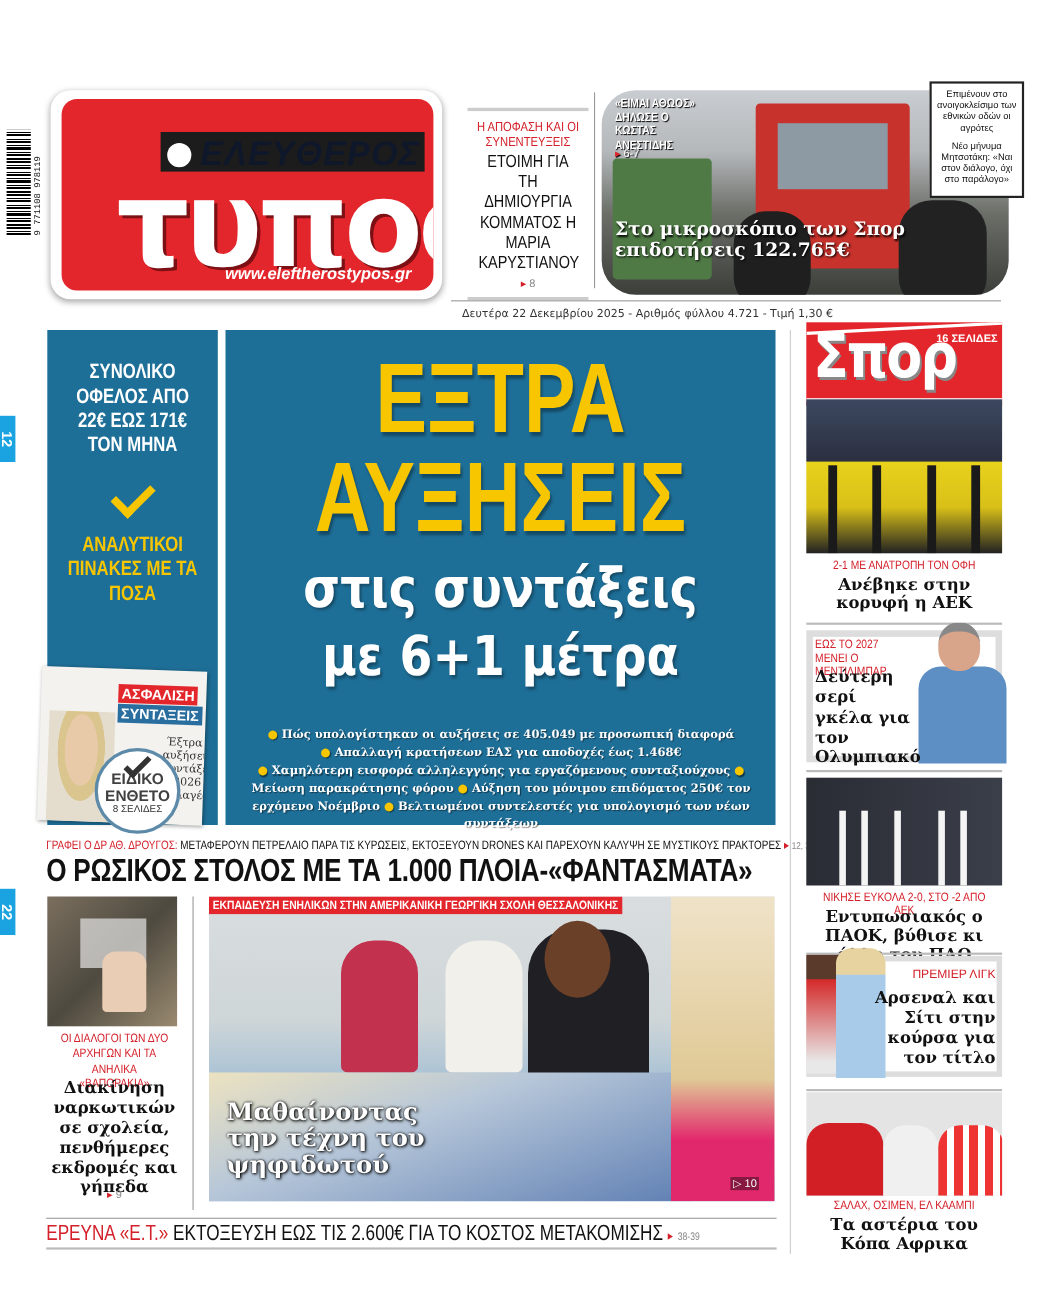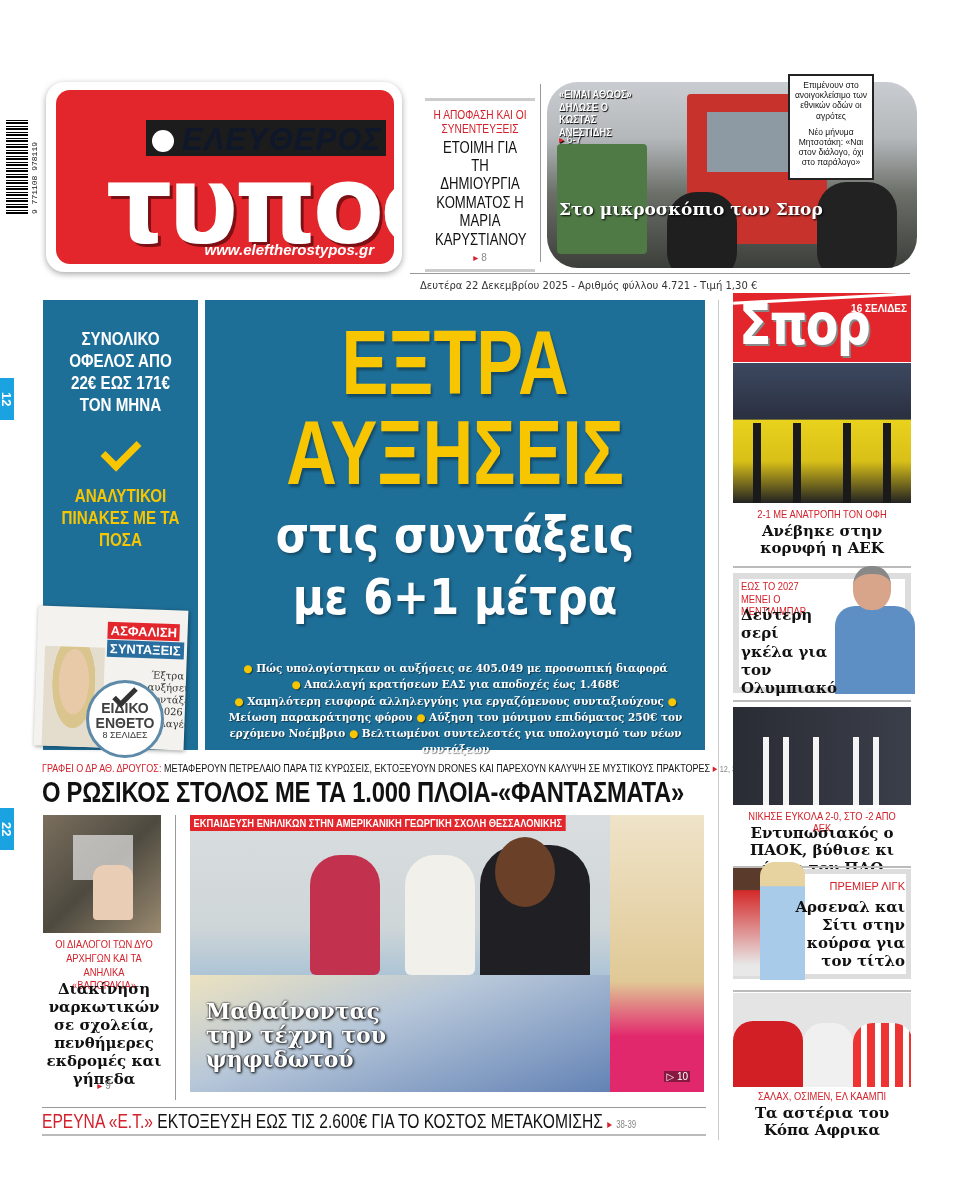--- a/index.html
+++ b/index.html
@@ -33,21 +33,21 @@
      background: linear-gradient(180deg, #c9ccd0 0%, #b5b8bb 30%, #6b6f68 60%, #3c3e3a 100%); border-radius: 31px; }
   .tractor .t-green { position:absolute; left: 10px; top: 62px; width: 90px; height: 110px; background: #4f7a45; border-radius: 4px; }
   .tractor .t-red { position:absolute; left: 140px; top: 12px; width: 140px; height: 150px; background: #c8322c; border-radius: 4px; }
   .tractor .t-win { position:absolute; left: 160px; top: 30px; width: 100px; height: 60px; background: #8d9aa3; }
   .tractor .t-wheel { position:absolute; left: 120px; top: 110px; width: 70px; height: 90px; background: #1f1f1f; border-radius: 30px; }
   .tractor .t-wheel2 { position:absolute; left: 270px; top: 100px; width: 80px; height: 100px; background: #222; border-radius: 30px; }
   .tractor-kicker { position:absolute; left: 12px; top: 6px; color: #fff; font: bold 11px/1.15 "Liberation Sans", sans-serif; text-shadow: 1px 1px 1px #000; transform: scaleX(0.85); transform-origin: left; }
   .tractor-page { position:absolute; left: 12px; top: 52px; color: #fff; font: 10px "Liberation Sans", sans-serif; text-shadow: 1px 1px 1px #000; }
   .tractor-page .arr { color: #e3262c; }
   .tractor-headline { position:absolute; left: 12px; top: 118px; color: #fff; font: bold 17px/1.12 "DejaVu Serif", serif; text-shadow: 1px 1px 2px #000; }
-  .quote-box { left: 788px; top: 74px; width: 86px; height: 106px; background: #fff; border: 2px solid #222; font: 8.5px/1.2 "Liberation Sans", sans-serif; text-align: center; padding: 4px 3px; }
+  .quote-box { left: 845px; top: 74px; width: 86px; height: 106px; background: #fff; border: 2px solid #222; font: 8.5px/1.2 "Liberation Sans", sans-serif; text-align: center; padding: 4px 3px; }
 
   .date-rule { left: 410px; top: 273px; width: 500px; height: 1px; background: #999; }
   .dateline { left: 420px; top: 280px; font: 10px "DejaVu Sans", sans-serif; color: #333; text-align: right; }
 
   
   .main-left { left: 43px; top: 300px; width: 155px; height: 450px; background: #1e6f98; }
   .main-right { left: 205px; top: 300px; width: 500px; height: 450px; background: #1e6f98; }
   .ml-text { position:absolute; left: 0; width: 155px; text-align: center; font: bold 19px/1.15 "Liberation Sans", sans-serif; transform: scaleX(0.8); }
   .ml-white { top: 28px; color: #fff; }
   .ml-yellow { top: 185px; color: #f7c600; }
@@ -166,20 +166,21 @@
 <div class="abs tractor">
   <div class="t-green"></div>
   <div class="t-red"></div>
   <div class="t-win"></div>
   <div class="t-wheel"></div>
   <div class="t-wheel2"></div>
   <div class="tractor-kicker" style="width:100px;">«ΕΙΜΑΙ ΑΘΩΟΣ» ΔΗΛΩΣΕ Ο ΚΩΣΤΑΣ ΑΝΕΣΤΙΔΗΣ</div>
   <div class="tractor-page"><span class="arr">▸</span> <span>6-7</span></div>
   <div class="tractor-headline">
     <div>Στο μικροσκόπιο των Σπορ</div>
+    <div>επιδοτήσεις 122.765€</div>
   </div>
 </div>
 <div class="abs quote-box">
   <div>Επιμένουν στο ανοιγοκλείσιμο των εθνικών οδών οι αγρότες</div>
   <div style="margin-top:6px;">Νέο μήνυμα Μητσοτάκη: «Ναι στον διάλογο, όχι στο παράλογο»</div>
 </div>
 
 <div class="abs date-rule"></div>
 <div class="abs dateline">Δευτέρα 22 Δεκεμβρίου 2025 - Αριθμός φύλλου 4.721 - Τιμή 1,30 €</div>
 

